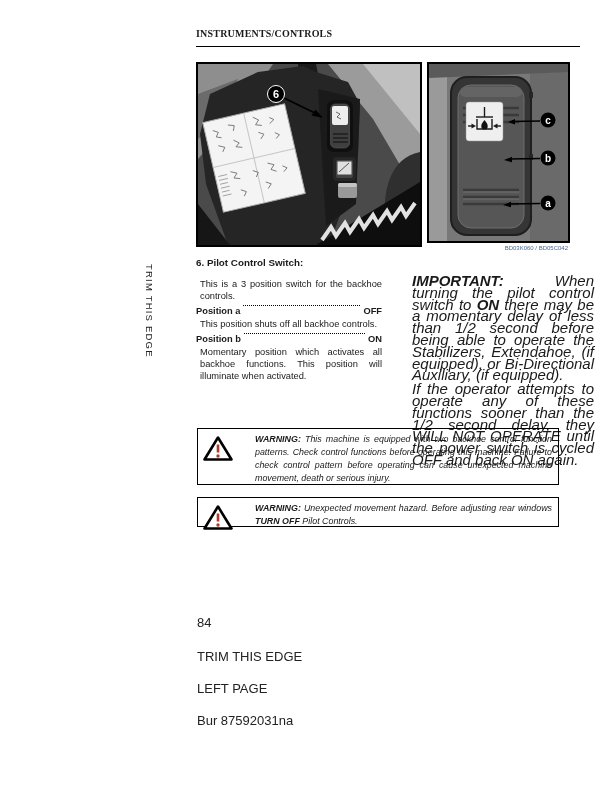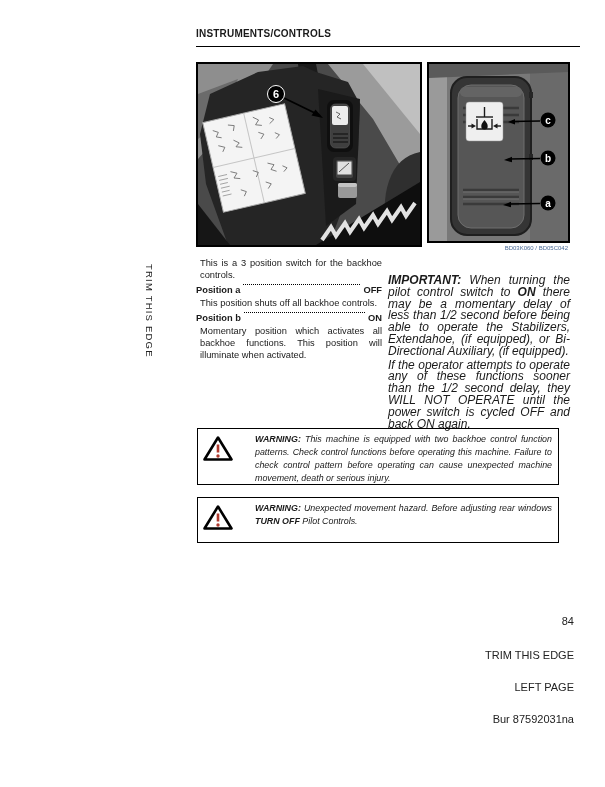--- a/index.html
+++ b/index.html
@@ -3,56 +3,56 @@
 <meta charset="utf-8">
 <style>
   html,body{margin:0;padding:0;}
   body{
     width:605px;height:787px;position:relative;background:#ffffff;
     font-family:"Liberation Sans", sans-serif;color:#1a1a1a;overflow:hidden;
   }
   .abs{position:absolute;}
 
   
-  #page-header{left:196px;top:23px;width:384px;padding-bottom:5px;border-bottom:1.6px solid #000;}
+  #page-header{left:196px;top:23px;width:384px;padding-bottom:5px;border-bottom:1.6px solid #000;font-family:Liberation Serif, serif;}
   #page-header .title{font-size:10px;font-weight:bold;letter-spacing:.2px;}
 
   
   #trim-vertical{left:144px;top:264px;writing-mode:vertical-rl;text-orientation:mixed;
     font-size:9.5px;color:#222;letter-spacing:1.2px;}
 
   
   .figure{border:2px solid #000;box-sizing:border-box;overflow:hidden;background:#555;}
   #figure-console{left:196px;top:62px;width:226px;height:185px;}
   #figure-switch{left:427px;top:62px;width:143px;height:181px;}
   #figure-caption{left:427px;top:245px;width:141px;text-align:right;font-size:6px;color:#4a6a96;}
   .figure svg{display:block;width:100%;height:100%;}
 
   
   #col-left{left:196px;top:257px;width:186px;font-size:9.3px;line-height:12px;}
-  #col-right{left:388px;top:275px;width:182px;font-size:12px;line-height:11.8px;}
+  #col-right{left:412px;top:275px;width:182px;font-size:15px;line-height:11.8px;}
   .section-heading{font-size:9.8px;font-weight:bold;margin:0 0 9px 0;}
   .jt{text-align:justify;margin:0 0 3px 4px;}
   .pos-row{display:flex;align-items:flex-start;font-weight:bold;margin:3px 0 1px 0;}
   .leader{flex:1;border-bottom:1.6px dotted #000;margin:0 3px 2px 3px;}
   .imp{font-style:italic;text-align:justify;margin:0 0 2px 0;}
   .imp b{font-style:italic;}
   .roman-label{font-style:normal;font-weight:bold;}
 
   
   .warning-box{left:197px;width:362px;border:1.8px solid #000;box-sizing:border-box;
     display:flex;gap:22px;padding:4px 6px 3px 5px;}
   #warning-1{top:428px;height:57px;}
-  #warning-2{top:497px;height:46px;}
+  #warning-2{top:497px;height:30px;}
   .warning-text{flex:1;font-size:8.9px;line-height:12.9px;font-style:italic;text-align:justify;}
   .warning-text b{font-style:italic;}
   .tri-wrap{width:30px;flex:0 0 30px;padding-top:2px;}
 
   
-  .footer-line{left:212px;width:362px;text-align:right;font-size:11px;color:#222;}
+  .footer-line{left:197px;width:362px;text-align:left;font-size:13px;color:#222;}
   #page-number{top:615px;}
   #trim-horizontal{top:649px;}
   #left-page{top:681px;}
   #doc-code{top:713px;}
 </style>
 </head>
 <body>
 
 <div class="abs" id="page-header">
   <span class="title">INSTRUMENTS/CONTROLS</span>
@@ -193,20 +193,21 @@
       <line x1="111" y1="139.5" x2="79" y2="140" stroke="#000" stroke-width="1.5"></line>
       <polygon points="74,141 82,137.8 82,143.3" fill="#000"></polygon>
       <circle cx="119" cy="139" r="7.5" fill="#000"></circle>
       <text x="119" y="142.5" font-size="10" font-weight="bold" fill="#fff" text-anchor="middle">a</text>
     </g>
   </svg>
 </div>
 <div class="abs" id="figure-caption">BD03K060 / BD05C042</div>
 
 <div class="abs" id="col-left">
+  <h3 class="section-heading">6. Pilot Control Switch:</h3>
   <p class="jt">This is a 3 position switch for the backhoe controls.</p>
 
   <div class="pos-row">
     <span>Position a</span>
     <span class="leader"></span>
     <span>OFF</span>
   </div>
   <p class="jt">This position shuts off all backhoe controls.</p>
 
   <div class="pos-row">

